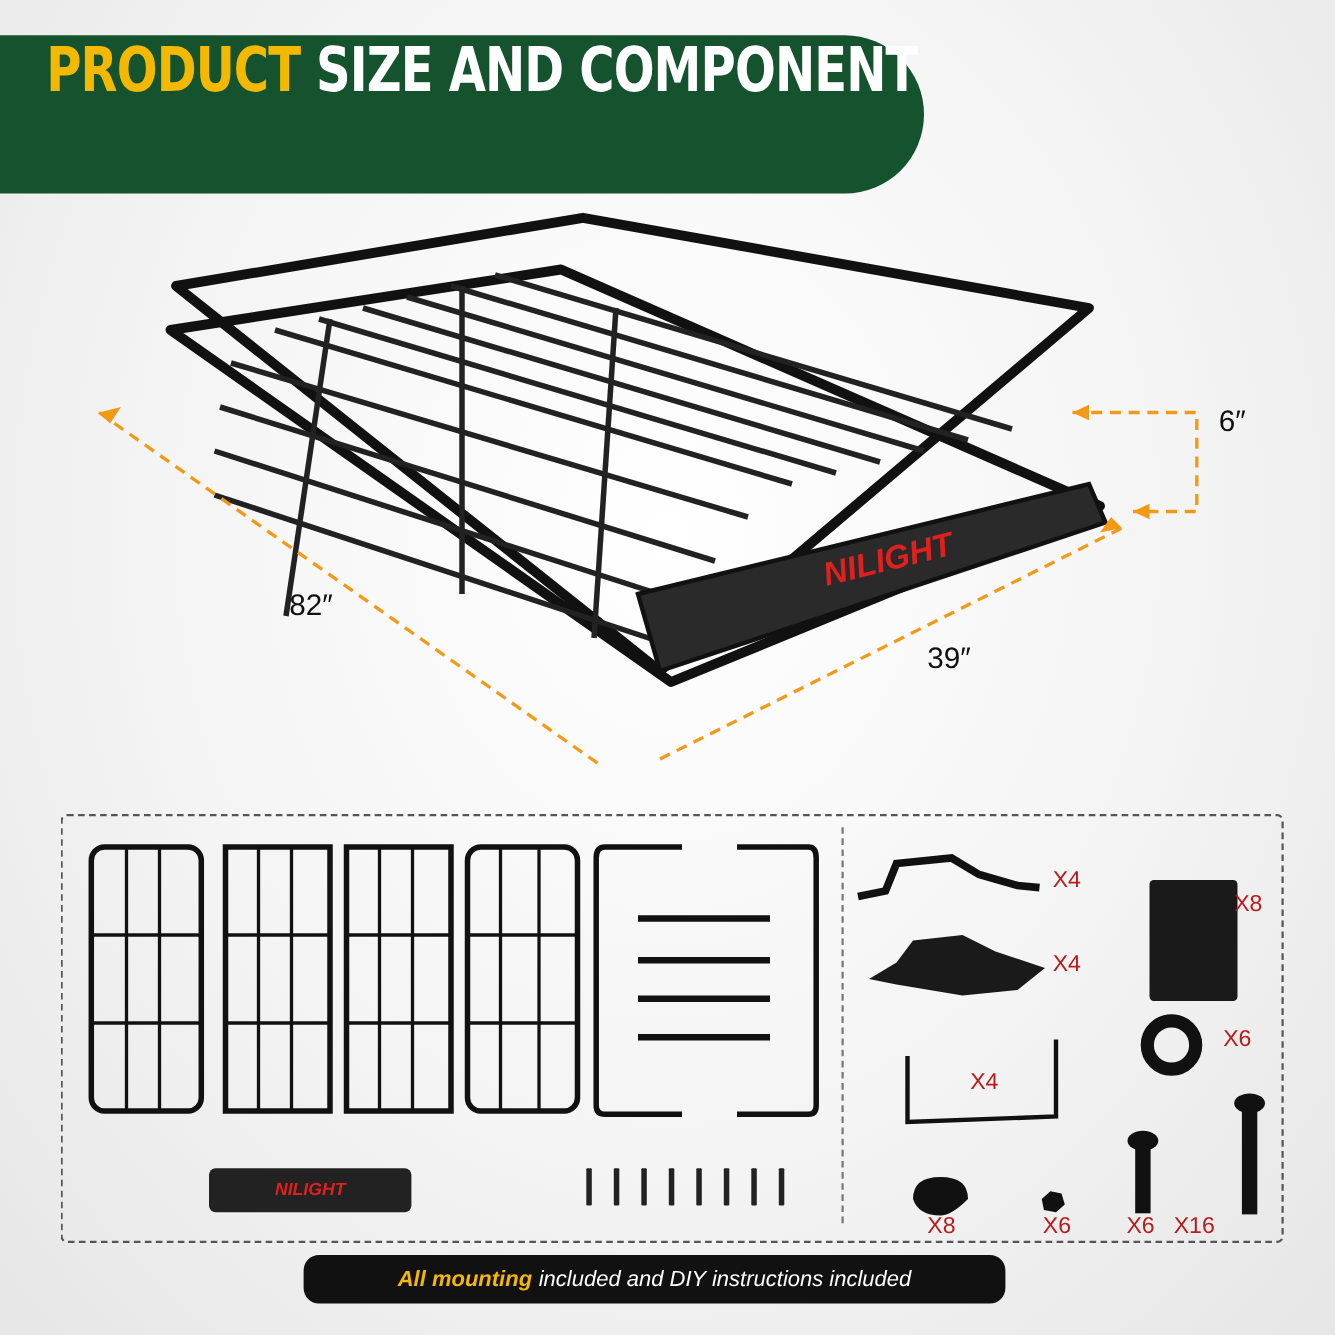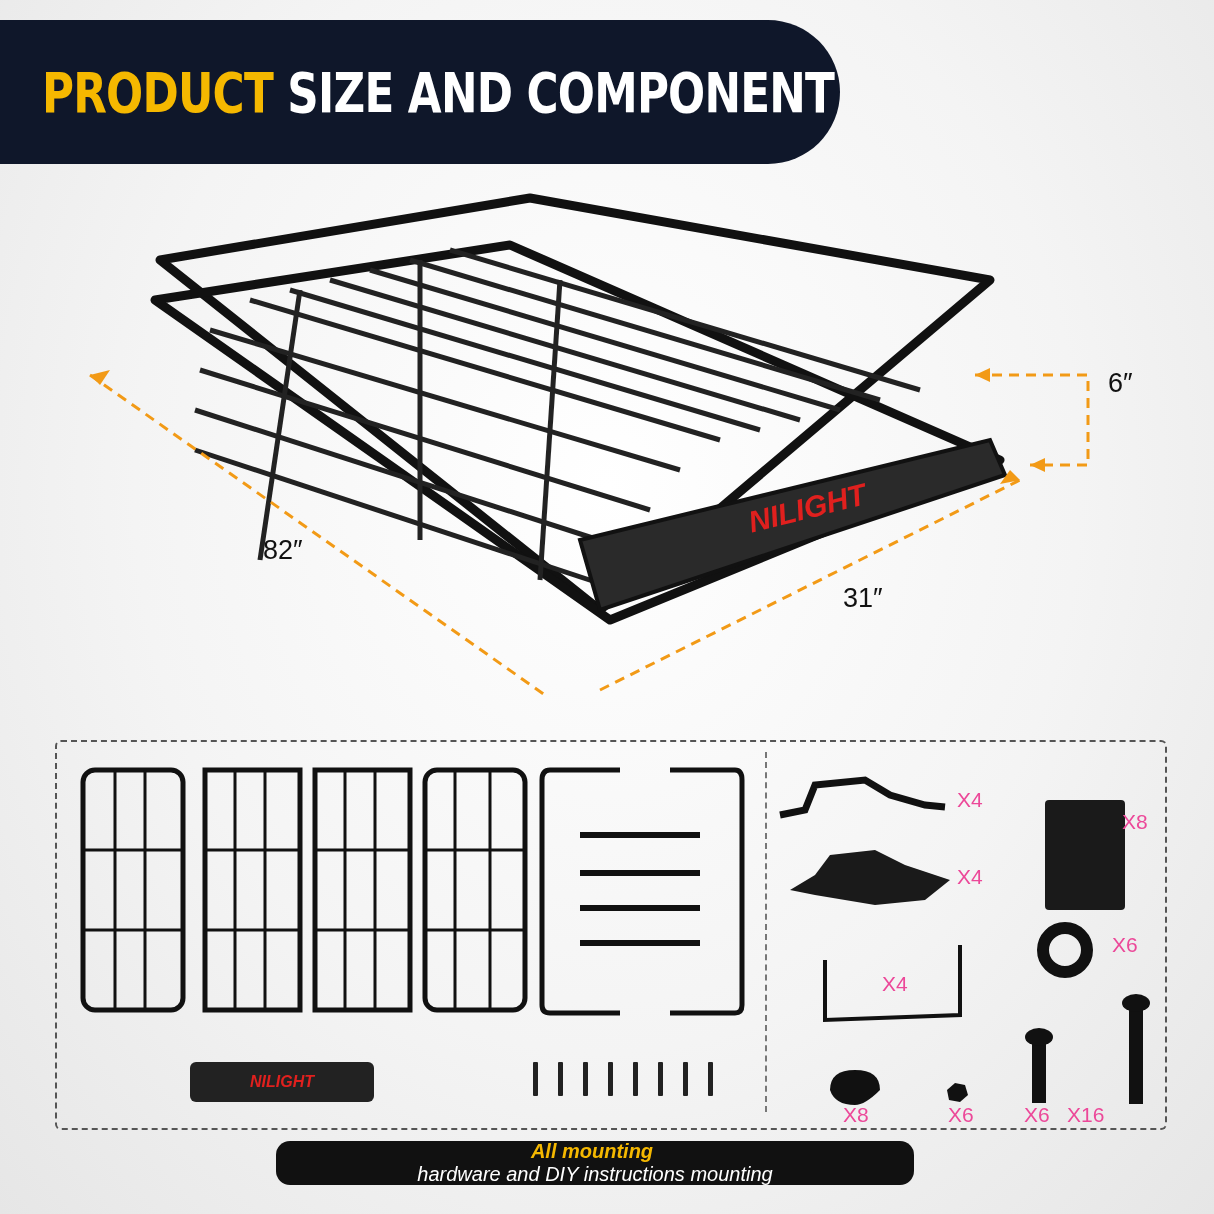--- a/index.html
+++ b/index.html
@@ -1,33 +1,33 @@
 <!DOCTYPE html>
 <html><head>
 <meta charset="utf-8">
 <style>
   html,body{margin:0;padding:0;}
   body{width:1214px;height:1214px;overflow:hidden;position:relative;
     background:radial-gradient(ellipse at 50% 40%, #ffffff 0%, #f4f4f4 55%, #e6e6e6 100%);
     font-family:"Liberation Sans",sans-serif;}
-  .title-bar{position:absolute;left:0;top:20px;width:840px;height:144px;background:#0f172a;
-    border-radius:0 72px 72px 0;display:flex;align-items:center;}
+  .title-bar{position:absolute;left:0;top:32px;width:840px;height:144px;background:#14532d;
+    border-radius:0 72px 72px 0;display:flex;}
   .title-text{margin-left:42px;font-family:"DejaVu Sans",sans-serif;font-weight:bold;font-size:56px;
     letter-spacing:-1px;transform:scaleX(0.78);transform-origin:left center;white-space:nowrap;}
   .title-yellow{color:#f5b800;}
   .title-white{color:#ffffff;}
   .dim{position:absolute;font-size:27px;color:#111;}
   .rack-svg{position:absolute;left:0;top:180px;}
   .components-box{position:absolute;left:55px;top:740px;width:1112px;height:390px;
     border:2px dashed #555;border-radius:6px;box-sizing:border-box;}
   .divider{position:absolute;left:765px;top:752px;height:360px;border-left:2px dashed #777;}
-  .qty{position:absolute;font-size:21px;color:#ec4899;}
+  .qty{position:absolute;font-size:21px;color:#b91c1c;}
   .footer-bar{position:absolute;left:276px;top:1141px;width:638px;height:44px;background:#111;
     border-radius:14px;display:flex;align-items:center;justify-content:center;
-    font-style:italic;font-size:20px;color:#fff;flex-direction:column;}
+    font-style:italic;font-size:20px;color:#fff;}
   .footer-yellow{color:#f5b800;font-weight:bold;margin-right:6px;}
   .logo-plate{position:absolute;left:190px;top:1062px;width:184px;height:40px;background:#222;border-radius:6px;
     display:flex;align-items:center;justify-content:center;}
   .logo-text{color:#e0201e;font-weight:bold;font-size:16px;font-style:italic;}
   .pin{position:absolute;top:1062px;width:5px;height:34px;background:#222;border-radius:1px;}
 </style>
 </head>
 <body>
 
 <div class="title-bar">
@@ -70,21 +70,21 @@
   </g>
   <g fill="#f29a16">
     <polygon points="90,195 110,190 100,205"></polygon>
     <polygon points="1020,300 1000,304 1010,290"></polygon>
     <polygon points="975,195 990,188 990,202"></polygon>
     <polygon points="1030,285 1045,278 1045,292"></polygon>
   </g>
 </svg>
 
 <span class="dim" style="left:263px;top:535px;">82″</span>
-<span class="dim" style="left:843px;top:583px;">31″</span>
+<span class="dim" style="left:843px;top:583px;">39″</span>
 <span class="dim" style="left:1108px;top:368px;">6″</span>
 
 <div class="components-box"></div>
 <div class="divider"></div>
 
 <svg style="position:absolute;left:80px;top:765px;" width="680" height="260">
   <g stroke="#111" stroke-width="5" fill="none">
     <rect x="3" y="5" width="100" height="240" rx="12"></rect>
     <rect x="125" y="5" width="95" height="240"></rect>
     <rect x="235" y="5" width="95" height="240"></rect>
@@ -150,14 +150,14 @@
 <span class="qty" style="left:882px;top:972px;">X4</span>
 <span class="qty" style="left:1122px;top:810px;">X8</span>
 <span class="qty" style="left:1112px;top:933px;">X6</span>
 <span class="qty" style="left:843px;top:1103px;">X8</span>
 <span class="qty" style="left:948px;top:1103px;">X6</span>
 <span class="qty" style="left:1024px;top:1103px;">X6</span>
 <span class="qty" style="left:1067px;top:1103px;">X16</span>
 
 <div class="footer-bar">
   <span class="footer-yellow">All mounting</span>
-  <span>hardware and DIY instructions mounting</span>
+  <span>included and DIY instructions included</span>
 </div>
 
 </body></html>

